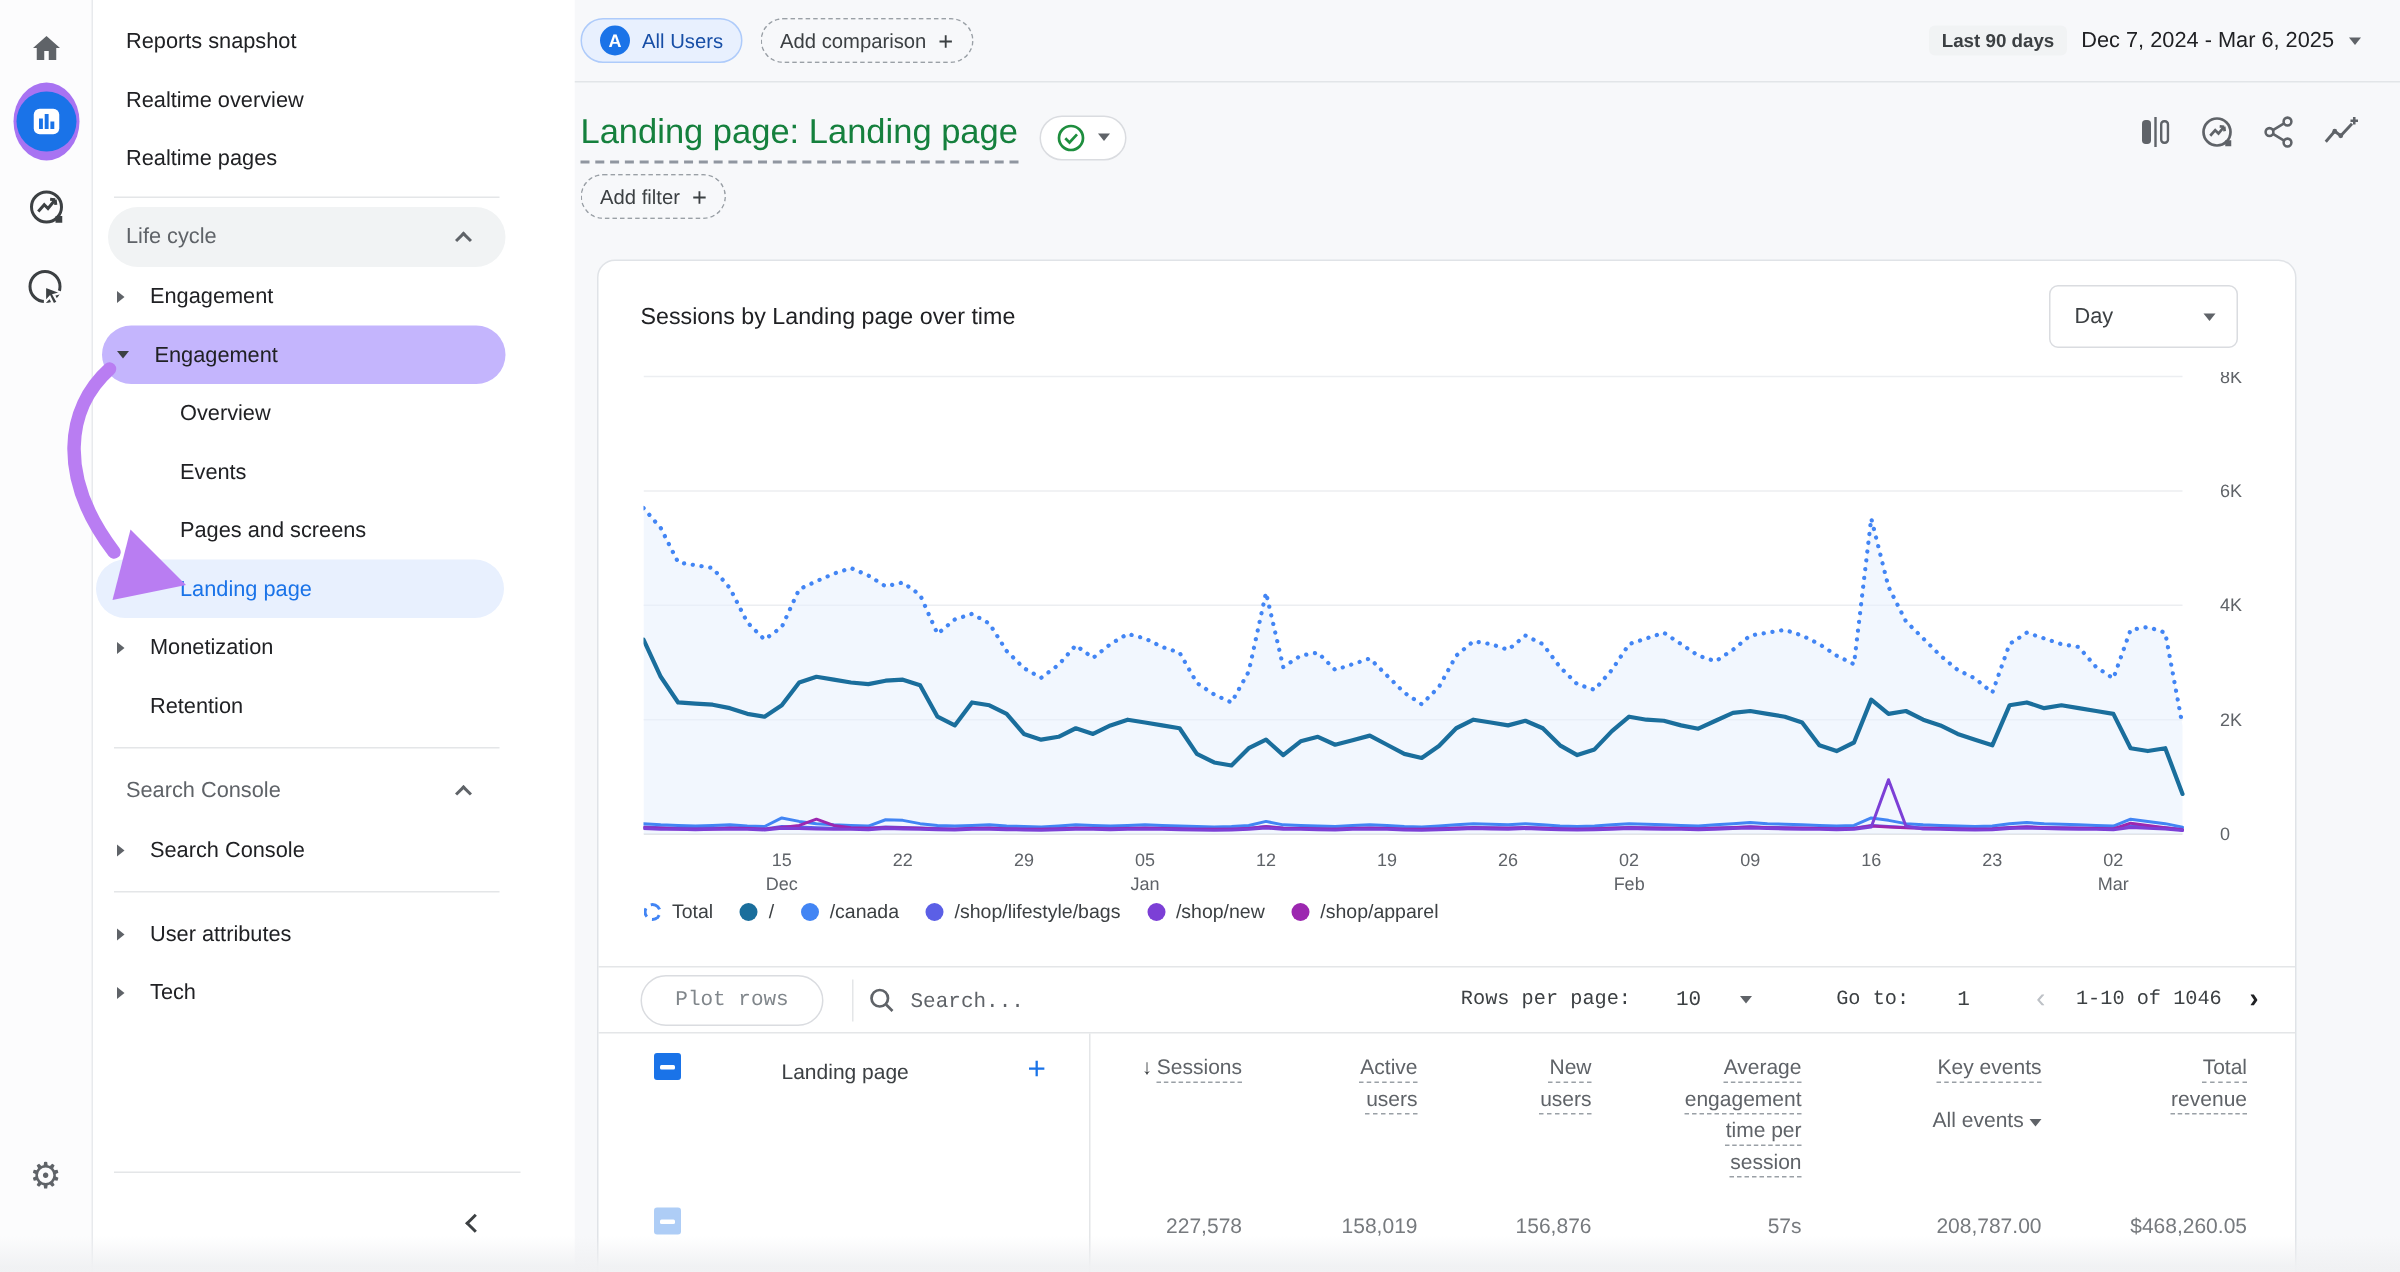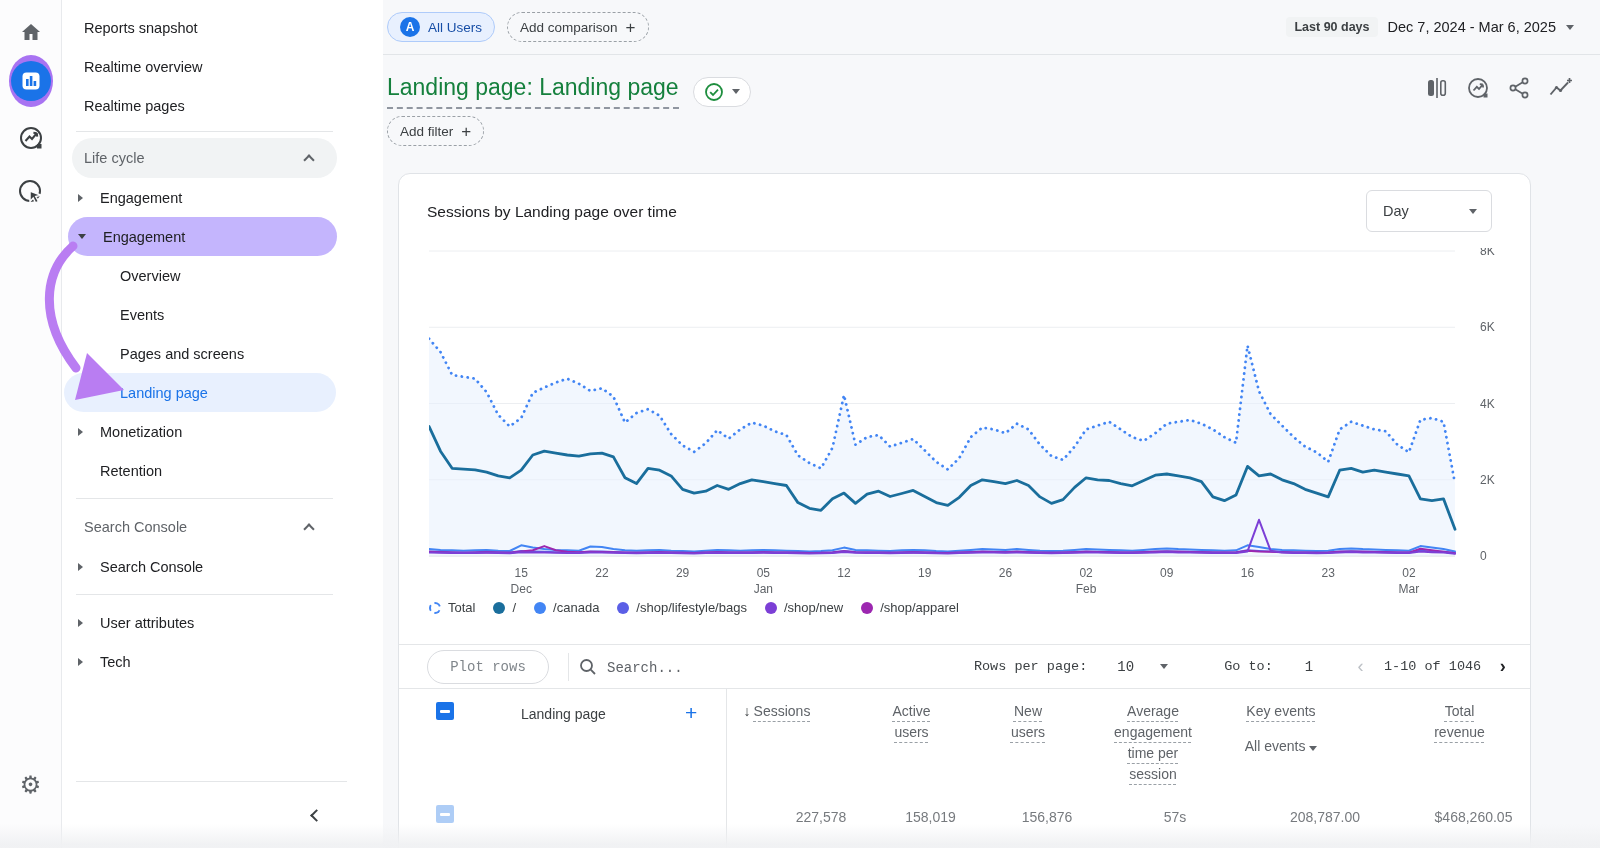--- a/index.html
+++ b/index.html
@@ -72,27 +72,27 @@
   #thead { position:absolute; left:0; right:0; top:514px; bottom:0; border-top:1px solid #e4e6e8; }
   #col-vdiv { position:absolute; left:327px; top:0; bottom:0; }
   .checkbox { width:18px; height:18px; border-radius:2px; background:#1a73e8; position:relative; }
   .checkbox:after { content:""; position:absolute; left:4px; top:8px; width:10px; height:2.5px; background:#fff; border-radius:1px; }
   .checkbox.faint { opacity:.35; }
   #lp-head { position:absolute; left:122px; top:17px; font-size:14px; font-weight:500; color:#3c4043; }
   #lp-plus { position:absolute; left:286px; top:12px; font-size:21px; color:#1a73e8; font-weight:400; }
   #hd-check { position:absolute; left:37px; top:13px; }
   .mgrid { position:absolute; left:327px; display:grid; grid-template-columns:102px 117px 116px 140px 160px 137px; }
   #mhead { top:12px; font-size:14px; color:#5f6368; line-height:21px; }
-  .mcell { text-align:center; }
+  .mcell { text-align:right; }
   .dashed-u { text-decoration:underline; text-decoration-style:dashed; text-decoration-color:#9aa0a6; text-underline-offset:5px; text-decoration-thickness:1px; }
   .pad-tight { padding-left:50px; }
   .pad-xtight { padding-left:44px; }
   .sort-ic { color:#3c4043; margin-right:3px; text-decoration:none; display:inline-block; }
   .subfilter { margin-top:14px; color:#5f6368; white-space:nowrap; }
-  #totals { top:120px; font-size:14px; color:#5f6368; opacity:.85;padding-left:44px; }
+  #totals { top:120px; font-size:14px; color:#5f6368; opacity:.85; }
   #tot-check { position:absolute; left:37px; top:116px; }
 
   .bottom-fade { position:absolute; left:0; right:0; bottom:0; height:24px; background:linear-gradient(180deg, rgba(241,243,244,0) 0%, rgba(240,241,243,.95) 85%); z-index:40; pointer-events:none; }
 
   #arrow-annot { position:absolute; left:30px; top:228px; z-index:6; pointer-events:none; }
   svg text { font-family:"Liberation Sans","DejaVu Sans",sans-serif; }
 </style>
 </head>
 <body>
 

